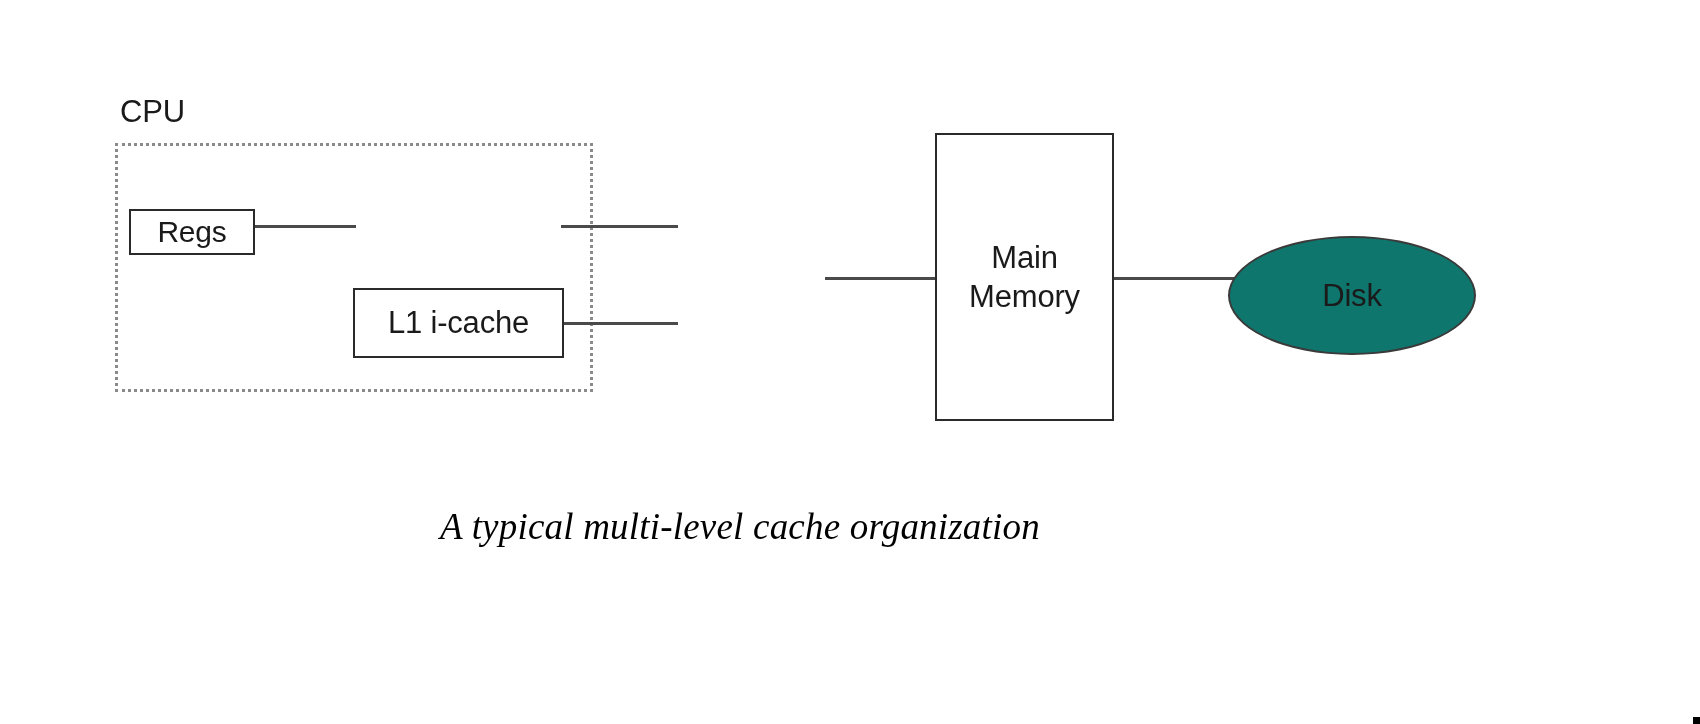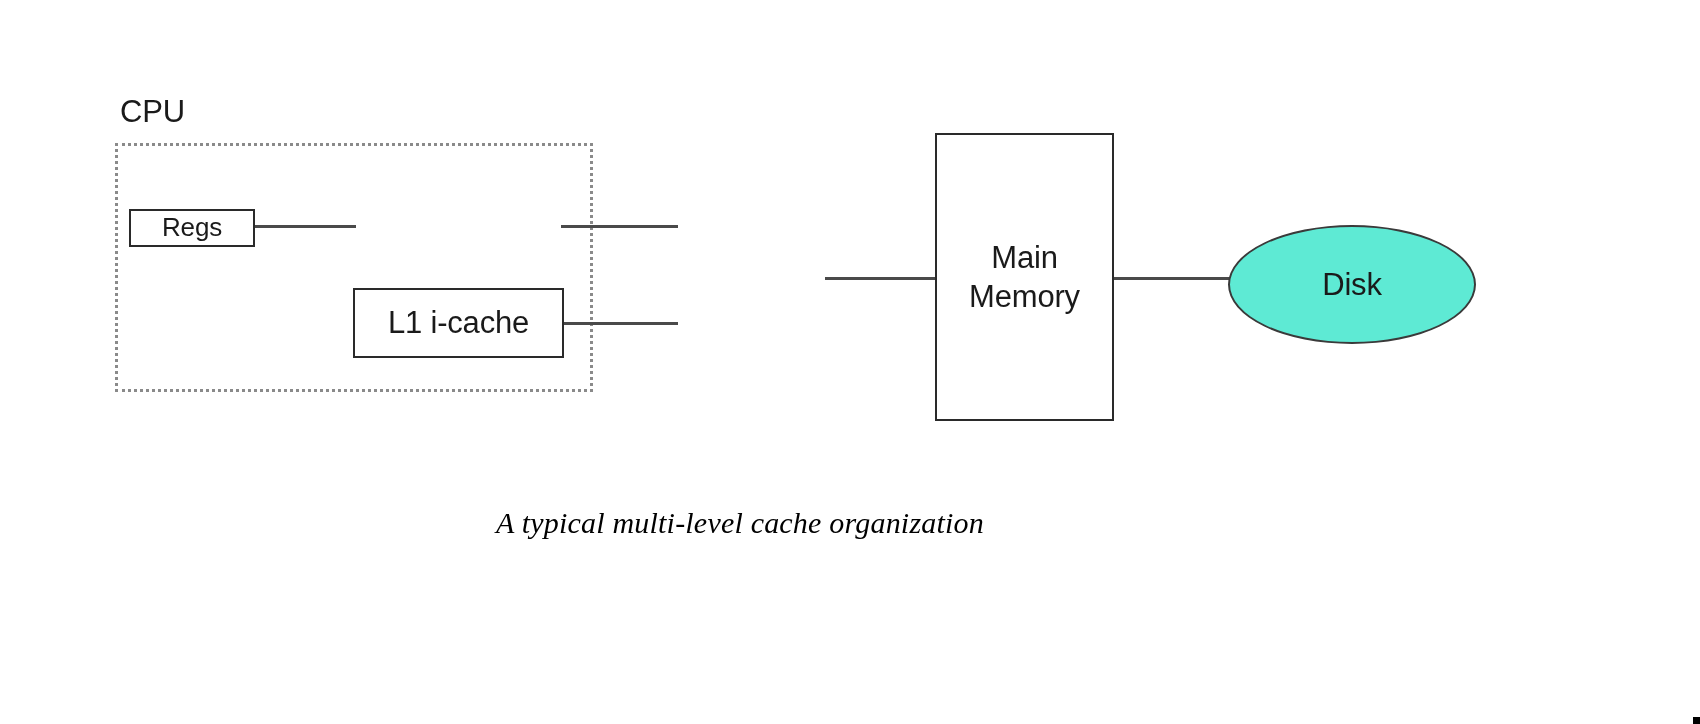--- a/index.html
+++ b/index.html
@@ -58,37 +58,37 @@
     left: 120px;
     top: 96px;
     font-size: 31px;
     line-height: 1;
     color: #1a1a1a;
     letter-spacing: -0.2px;
     z-index: 2;
   }
 
   
-  #regs-box      { left: 129px;  top: 209px; width: 126px; height: 38px; font-size: 26px; }
+  #regs-box      { left: 129px;  top: 209px; width: 126px; height: 46px; font-size: 30px; }
   #l1d-box       { left: 353px;  top: 190px; width: 211px; height: 68px; }
   #l1i-box       { left: 353px;  top: 288px; width: 211px; height: 70px; }
   #l2-box        { left: 675px;  top: 190px; width: 153px; height: 178px; }
   #mainmem-box   { left: 935px;  top: 133px; width: 179px; height: 288px; }
 
   
   #disk-node {
     position: absolute;
     left: 1228px;
-    top: 225px;
+    top: 236px;
     width: 248px;
     height: 119px;
     box-sizing: border-box;
     border: 2.5px solid #3a3a3a;
     border-radius: 50%;
-    background: #5eead4;
+    background: #0f766e;
     display: flex;
     align-items: center;
     justify-content: center;
     font-size: 31px;
     color: #1a1a1a;
     letter-spacing: -0.2px;
     z-index: 3;
   }
 
   
@@ -106,21 +106,21 @@
 
   
   #caption {
     position: absolute;
     left: 0;
     top: 505px;
     width: 1480px;
     text-align: center;
     font-family: "Liberation Serif", serif;
     font-style: italic;
-    font-size: 30px;
+    font-size: 37px;
     line-height: 1.2;
     color: #000000;
     letter-spacing: 0.2px;
     z-index: 3;
   }
 
   
   #page-mark {
     position: absolute;
     left: 1693px;

